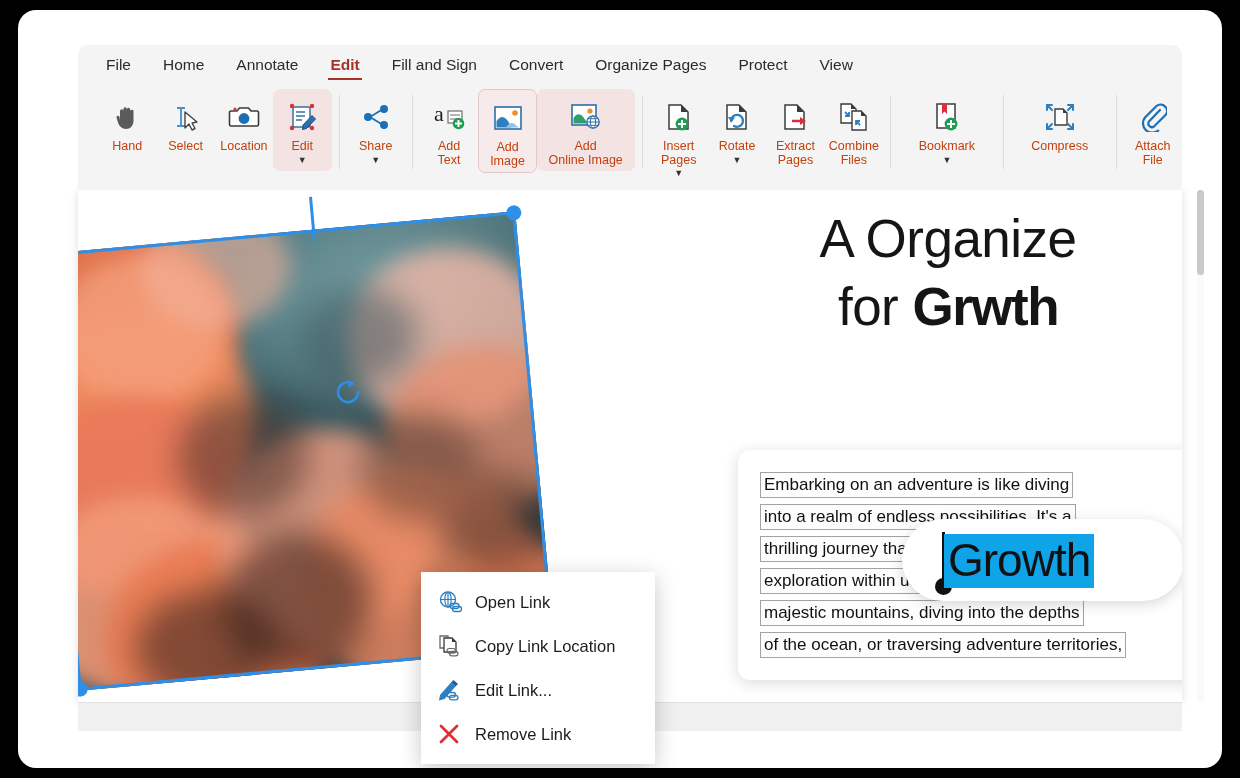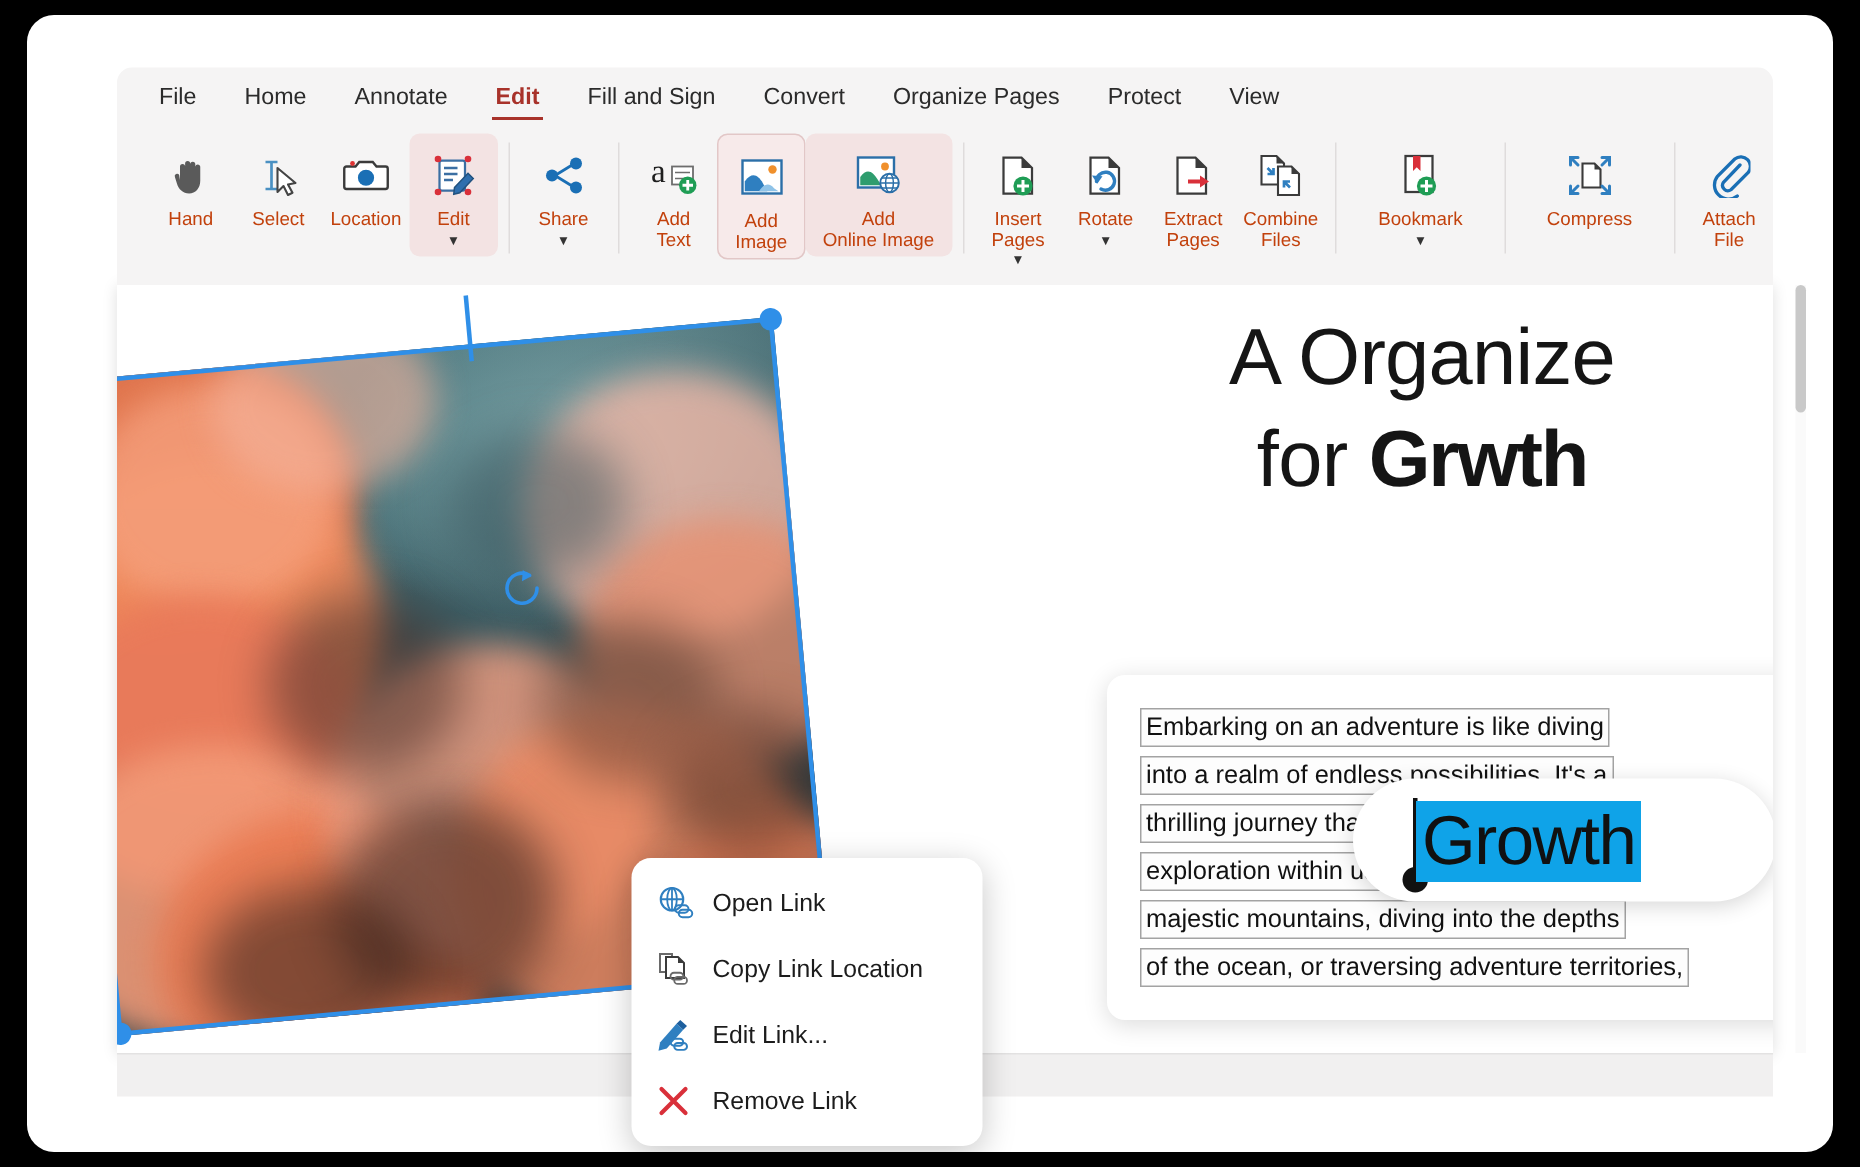--- a/index.html
+++ b/index.html
@@ -280,21 +280,21 @@
     left:256px;top:188px;
     width:30px;height:30px;
   }
 
   
   #ctx-menu{
     position:absolute;
     left:403px;top:562px;
     width:234px;height:192px;
     background:#ffffff;
-    border-radius:13px;
+    border-radius:1px;
     box-shadow:0 5px 22px rgba(0,0,0,0.22);
     padding:8px 0;
     box-sizing:border-box;
   }
   .ctx-row{
     height:44px;
     display:flex;align-items:center;
     padding-left:16px;
     cursor:default;
   }

